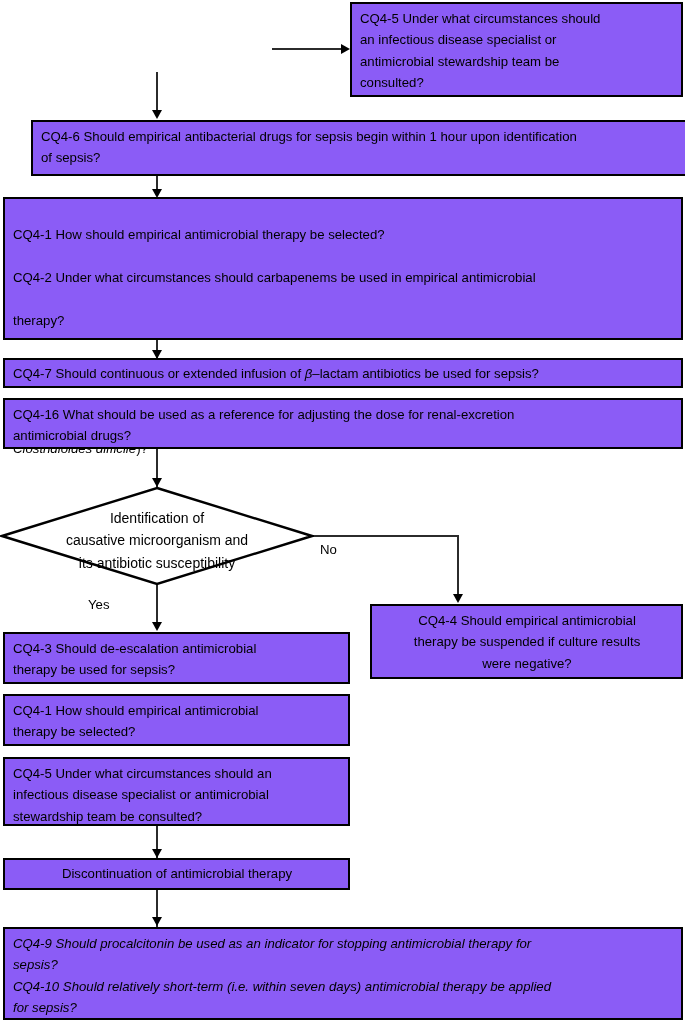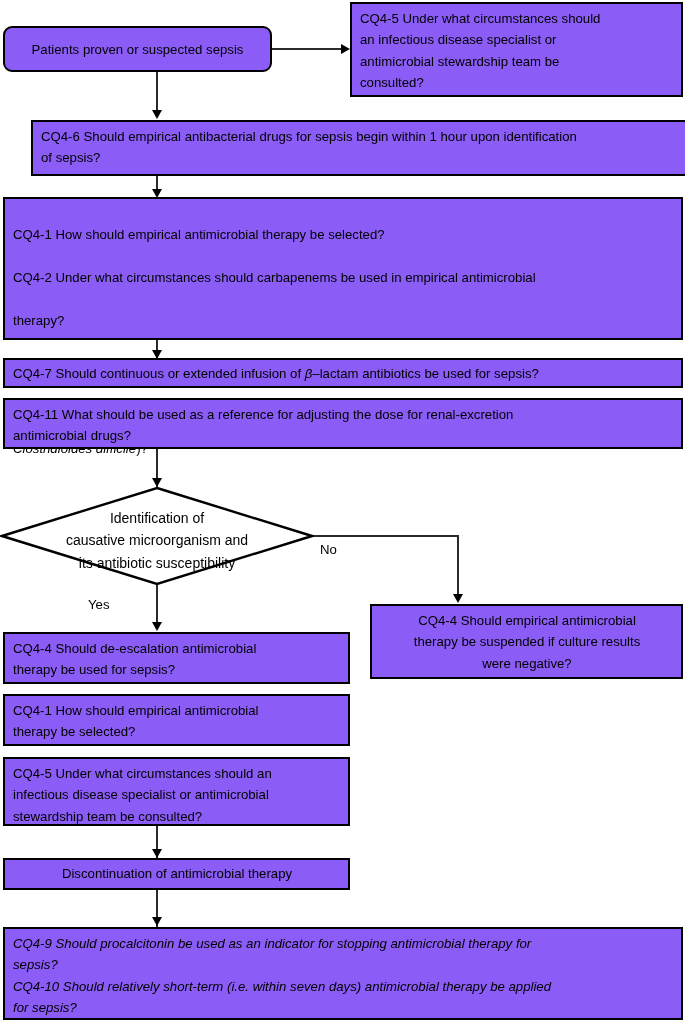--- a/index.html
+++ b/index.html
@@ -99,23 +99,20 @@
     white-space: nowrap;
   }
 
   .ital { font-style: italic; }
 </style>
 </head>
 <body>
 
 <div id="canvas">
 
-  <div class="node rounded center" style="left:3px; top:26px; width:269px; height:46px;">
-    <span class="txt">Patients proven or suspected sepsis</span>
-  </div>
 
   <div class="edge h" style="left:272px; top:48px; width:70px;"></div>
   <div class="arrowhead right" style="left:341px; top:43.5px;"></div>
 
   <div class="node" style="left:350px; top:2px; width:333px; height:95px;">
     <span class="txt">CQ4-5  Under what circumstances should
 an infectious disease specialist or
 antimicrobial stewardship team be
 consulted?</span>
   </div>
@@ -143,21 +140,21 @@
   </div>
 
   <div class="edge v" style="left:156.2px; top:340px; height:18px;"></div>
   <div class="arrowhead down" style="left:151.5px; top:350px;"></div>
 
   <div class="node single" style="left:3px; top:358px; width:680px; height:30px;">
     <span class="txt"><span>CQ4-7 Should continuous or extended infusion of </span><span class="ital">β</span><span>–lactam antibiotics be used for sepsis?</span></span>
   </div>
 
   <div class="node" style="left:3px; top:398px; width:680px; height:51px;">
-    <span class="txt">CQ4-11  What should be used as a reference for adjusting the dose for renal-excretion
+    <span class="txt">CQ4-16  What should be used as a reference for adjusting the dose for renal-excretion
 antimicrobial drugs?</span>
   </div>
 
   <div class="edge v" style="left:156.2px; top:449px; height:38px;"></div>
   <div class="arrowhead down" style="left:151.5px; top:478px;"></div>
 
   <div class="diamond-wrap" style="left:0px; top:486px; width:314px; height:100px;">
     <svg width="314" height="100" viewBox="0 0 314 100" aria-hidden="true">
       <polygon points="157,2 312,50 157,98 2,50" fill="#ffffff" stroke="#000000" stroke-width="2.4"></polygon>
     </svg>
@@ -175,21 +172,21 @@
   <div class="arrowhead down" style="left:151.5px; top:622px;"></div>
   <span class="branch-label" style="left:88px; top:598px;">Yes</span>
 
   <div class="node" style="left:370px; top:604px; width:313px; height:75px;text-align:center;">
     <span class="txt">CQ4-4  Should empirical antimicrobial
 therapy be suspended if culture results
 were negative?</span>
   </div>
 
   <div class="node" style="left:3px; top:632px; width:347px; height:52px;">
-    <span class="txt">CQ4-4 Should de-escalation antimicrobial
+    <span class="txt">CQ4-3 Should de-escalation antimicrobial
 therapy be used for sepsis?</span>
   </div>
 
   <div class="node" style="left:3px; top:694px; width:347px; height:52px;">
     <span class="txt">CQ4-1  How should empirical antimicrobial
 therapy be selected?</span>
   </div>
 
   <div class="node" style="left:3px; top:757px; width:347px; height:69px;">
     <span class="txt">CQ4-5  Under what circumstances should an

